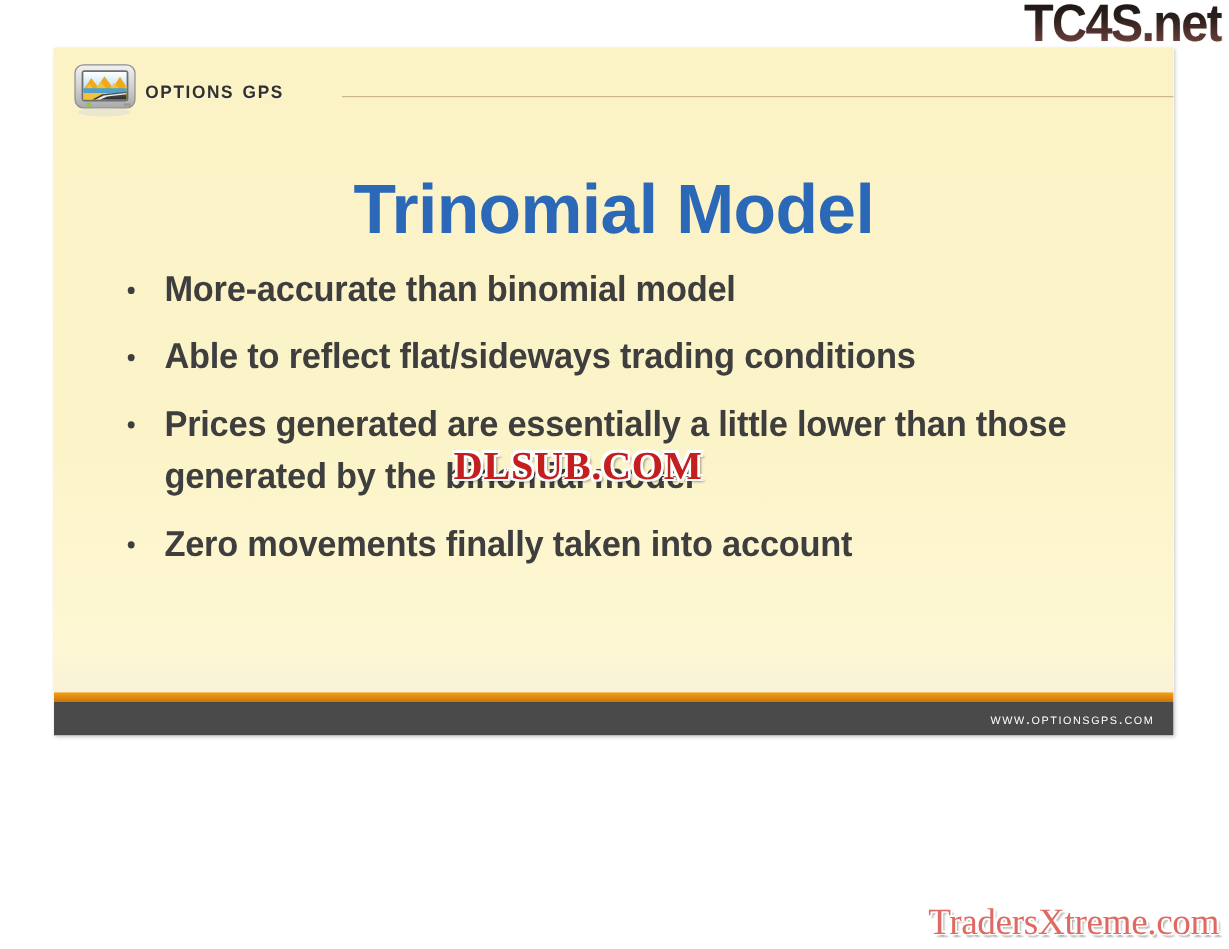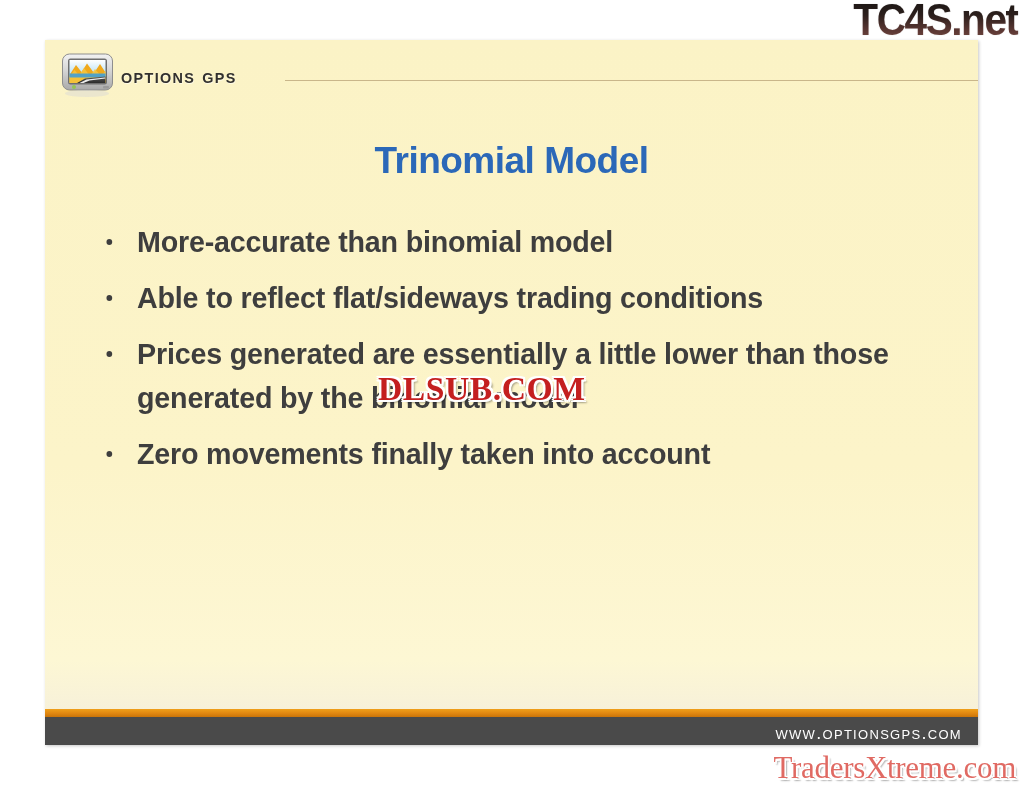--- a/index.html
+++ b/index.html
@@ -35,21 +35,21 @@
     z-index: 60;
     white-space: nowrap;
   }
 
   
   #slide {
     position: absolute;
     left: 45px;
     top: 40px;
     width: 933px;
-    height: 705px;
+    height: 573px;
     background: linear-gradient(180deg,
         #fbf3c6 0%,
         #fcf4c9 60%,
         #fdf7d4 88%,
         #f6f0da 96%,
         #eeead0 100%);
     box-shadow: 1px 1px 3px rgba(0,0,0,0.22);
     overflow: hidden;
   }
 
@@ -95,21 +95,21 @@
 
   
   #slide-title {
     position: absolute;
     left: 0;
     top: 65px;
     width: 100%;
     text-align: center;
     font-family: "Liberation Sans", sans-serif;
     font-weight: bold;
-    font-size: 37px;
+    font-size: 58px;
     line-height: 62px;
     color: #2b68b8;
     letter-spacing: -0.5px;
   }
 
   
   #bullet-list {
     position: absolute;
     left: 50px;
     top: 180px;
@@ -182,21 +182,21 @@
     right: 0;
     bottom: 0;
     height: 28px;
     background: #4a4a4a;
   }
   #footer-url {
     position: absolute;
     right: 16px;
     top: 6px;
     font-family: "Liberation Sans", sans-serif;
-    font-size: 18px;
+    font-size: 13px;
     letter-spacing: 1.3px;
     color: #ffffff;
     font-variant: small-caps;
     text-transform: lowercase;
     white-space: nowrap;
   }
 
   
   #tradersxtreme-watermark {
     position: absolute;

